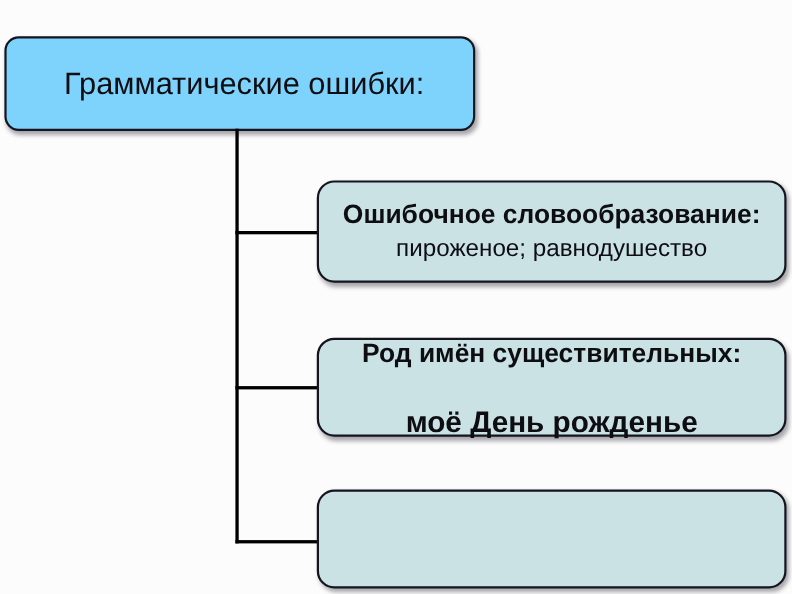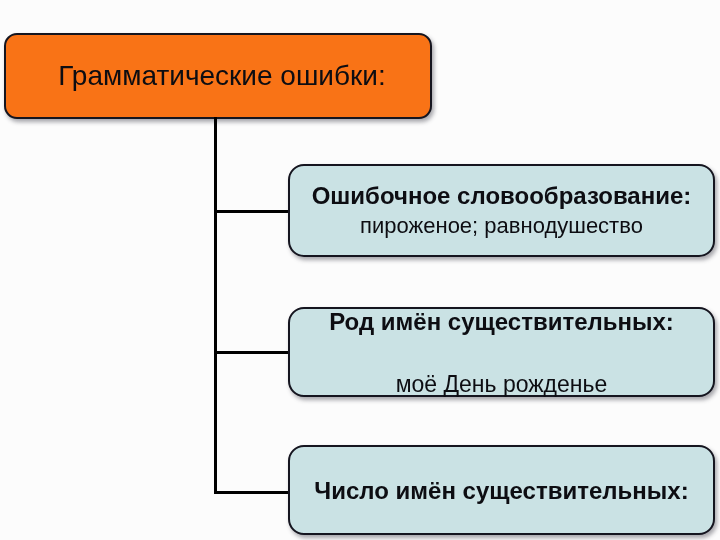--- a/index.html
+++ b/index.html
@@ -16,21 +16,21 @@
     overflow: hidden;
     color: #0a0a0a;
   }
   .root-box {
     position: absolute;
     left: 4px;
     top: 33px;
     width: 428px;
     height: 86px;
     box-sizing: border-box;
-    background: #f97316;
+    background: #7dd3fc;
     border: 2px solid #15151f;
     border-radius: 13px;
     box-shadow: 2px 3px 4px rgba(60,60,70,0.45);
     display: flex;
     align-items: center;
     justify-content: center;
     padding: 0 10px 0 18px;
   }
   .root-label {
     font-size: 28px;
@@ -81,21 +81,21 @@
     white-space: nowrap;
     color: #0d0d12;
   }
   .node-example {
     font-size: 22px;
     line-height: 30px;
     white-space: nowrap;
     color: #0d0d12;
   }
   .node-example.italic { }
-  .node-example.large { font-size: 23px; }
+  .node-example.large { font-size: 27px; font-weight: bold; }
 </style>
 </head>
 <body>
 
 <div class="slide">
 
   <div class="root-box">
     <span class="root-label">Грамматические ошибки:</span>
   </div>
 
@@ -108,16 +108,15 @@
     <div class="node-title">Ошибочное словообразование:</div>
     <div class="node-example italic">пироженое; равнодушество</div>
   </div>
 
   <div class="node node2">
     <div class="node-title">Род имён существительных:</div>
     <div class="node-example large">моё День рожденье</div>
   </div>
 
   <div class="node node3">
-    <div class="node-title">Число имён существительных:</div>
   </div>
 
 </div>
 
 </body></html>

